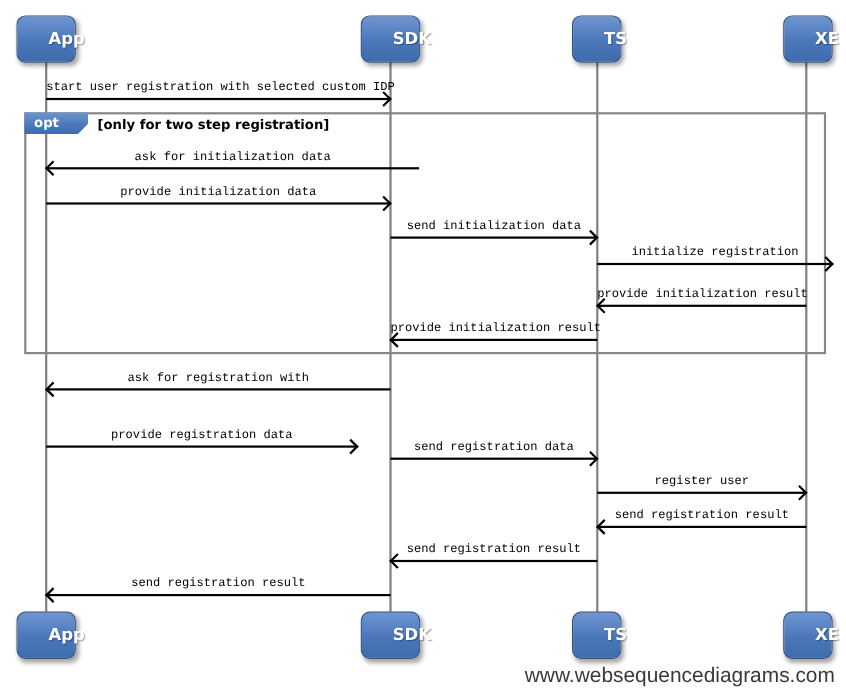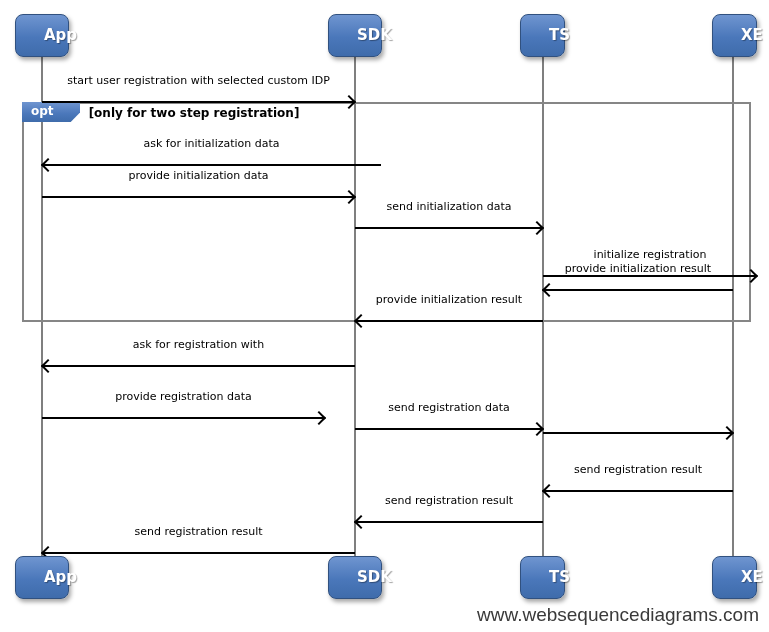--- a/index.html
+++ b/index.html
@@ -82,22 +82,23 @@
     z-index: 3;
   }
 
   
   .message { position: absolute; z-index: 4; }
   .msg-label {
     font-size: 11px;
     line-height: 13px;
     color: #000000;
     text-align: center;
-    padding-bottom: 14px;
+    padding-bottom: 2px;
     white-space: nowrap;
+    font-family: Liberation Mono, monospace;
   }
   .msg-line {
     position: relative;
     height: 0;
     border-top: 2px solid var(--message-line, #000000);
   }
   .head {
     position: absolute;
     width: 10px;
     height: 10px;
@@ -164,21 +165,21 @@
       </div>
   </div>
 
   <div class="message right" style="left:355px;width:188px;top:200px">
     <div class="msg-label">send initialization data</div>
     <div class="msg-line">
         <span class="head"></span>
       </div>
   </div>
 
-  <div class="message right" style="left:543px;width:214px;top:248px">
+  <div class="message right" style="left:543px;width:214px;top:224px">
     <div class="msg-label">initialize registration</div>
     <div class="msg-line">
         <span class="head"></span>
       </div>
   </div>
 
   <div class="message left" style="left:543px;width:190px;top:262px">
     <div class="msg-label">provide initialization result</div>
     <div class="msg-line">
         <span class="head"></span>
@@ -207,20 +208,21 @@
   </div>
 
   <div class="message right" style="left:355px;width:188px;top:401px">
     <div class="msg-label">send registration data</div>
     <div class="msg-line">
         <span class="head"></span>
       </div>
   </div>
 
   <div class="message right" style="left:543px;width:190px;top:432px">
+    <div class="msg-label">register user</div>
     <div class="msg-line">
         <span class="head"></span>
       </div>
   </div>
 
   <div class="message left" style="left:543px;width:190px;top:463px">
     <div class="msg-label">send registration result</div>
     <div class="msg-line">
         <span class="head"></span>
       </div>

